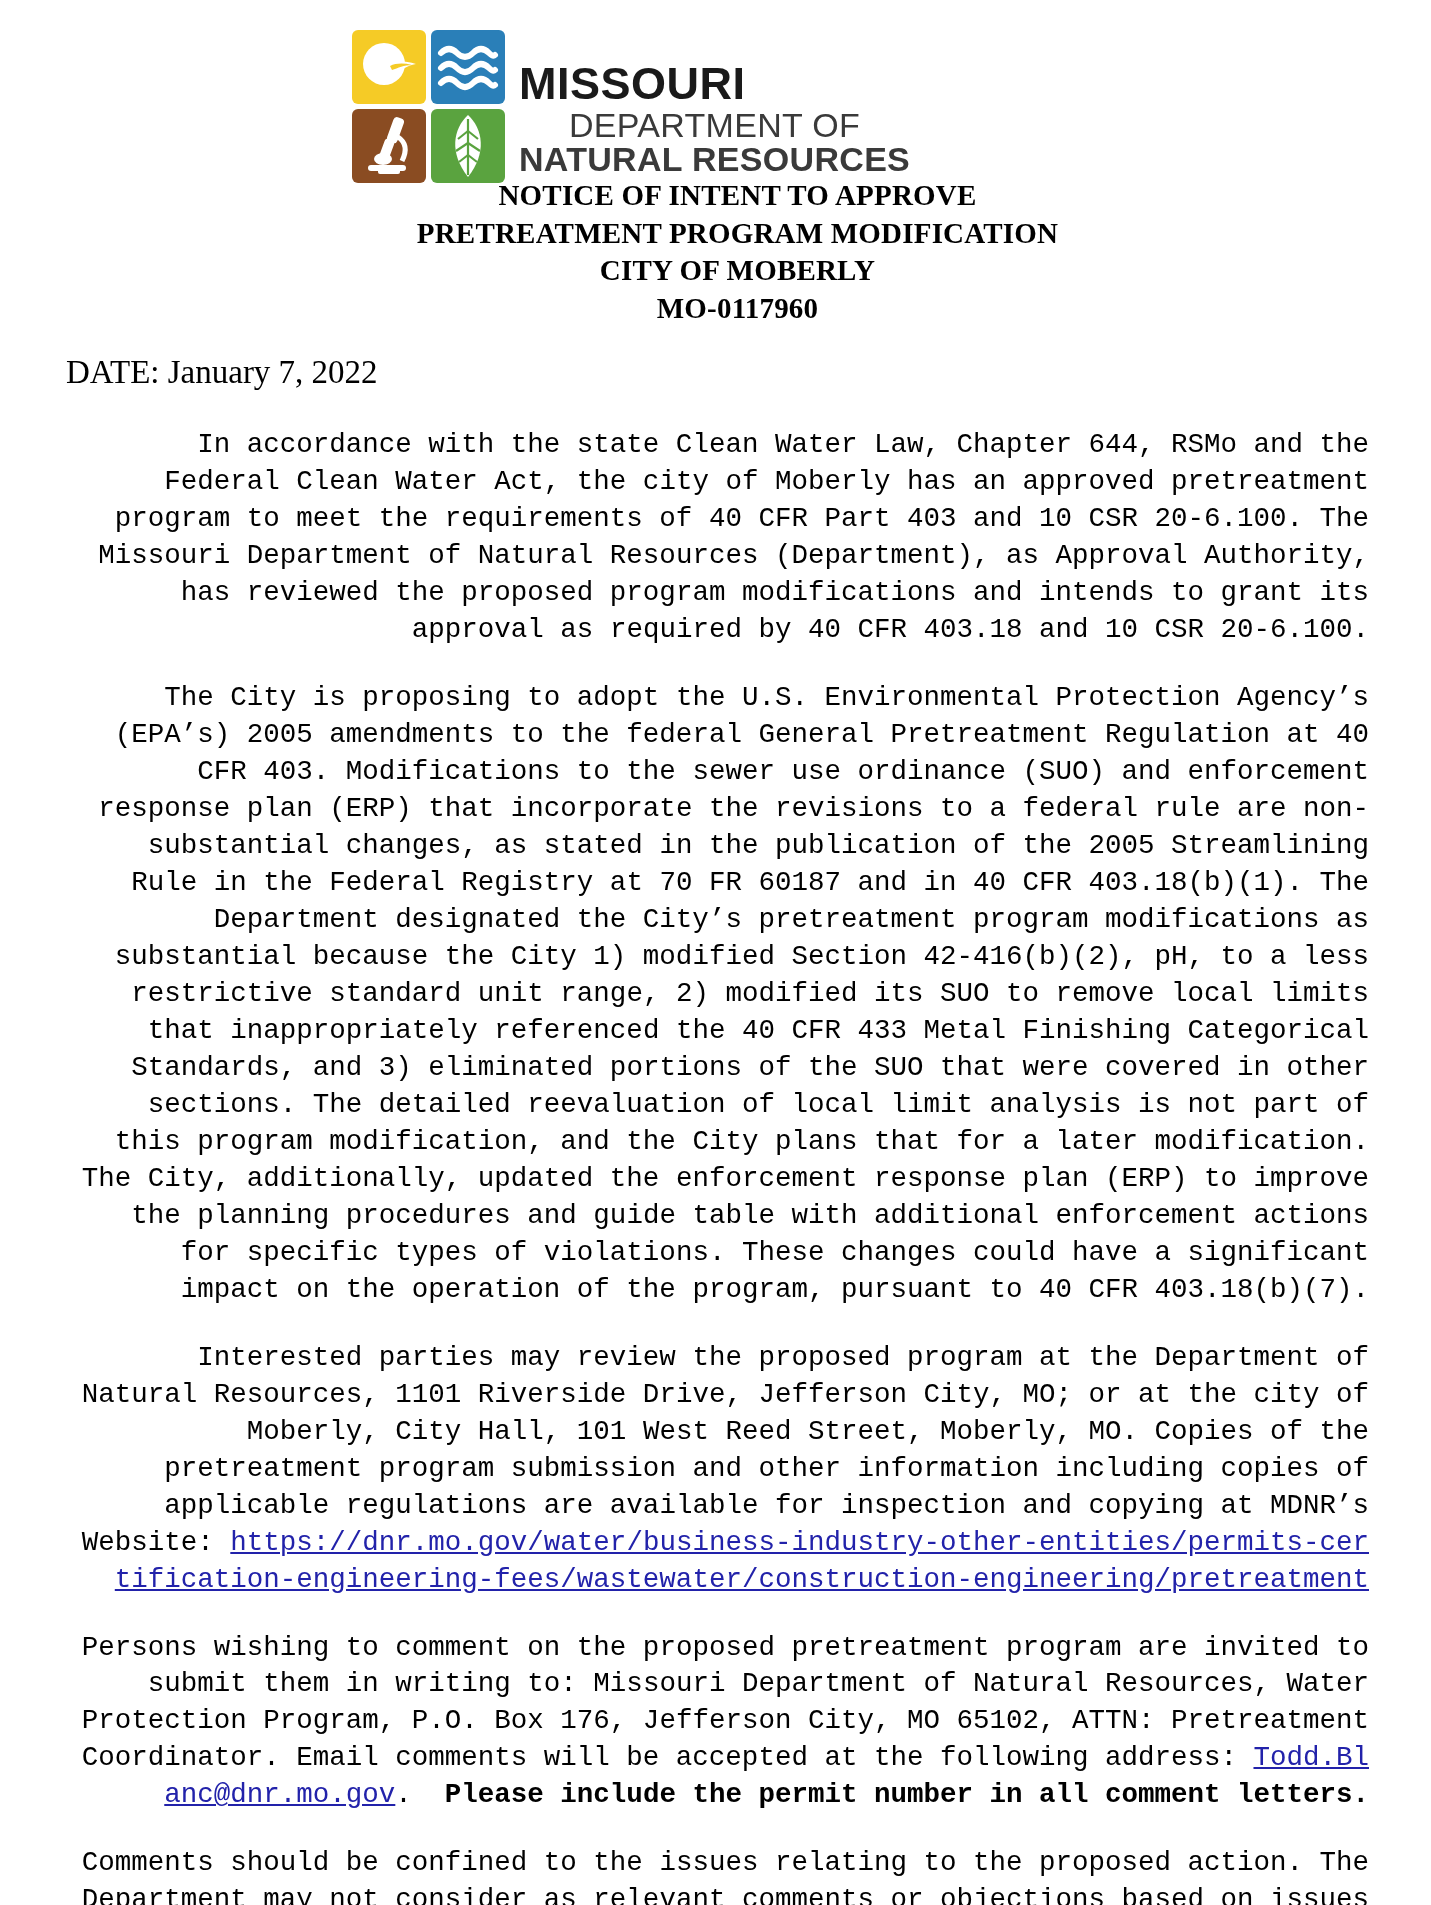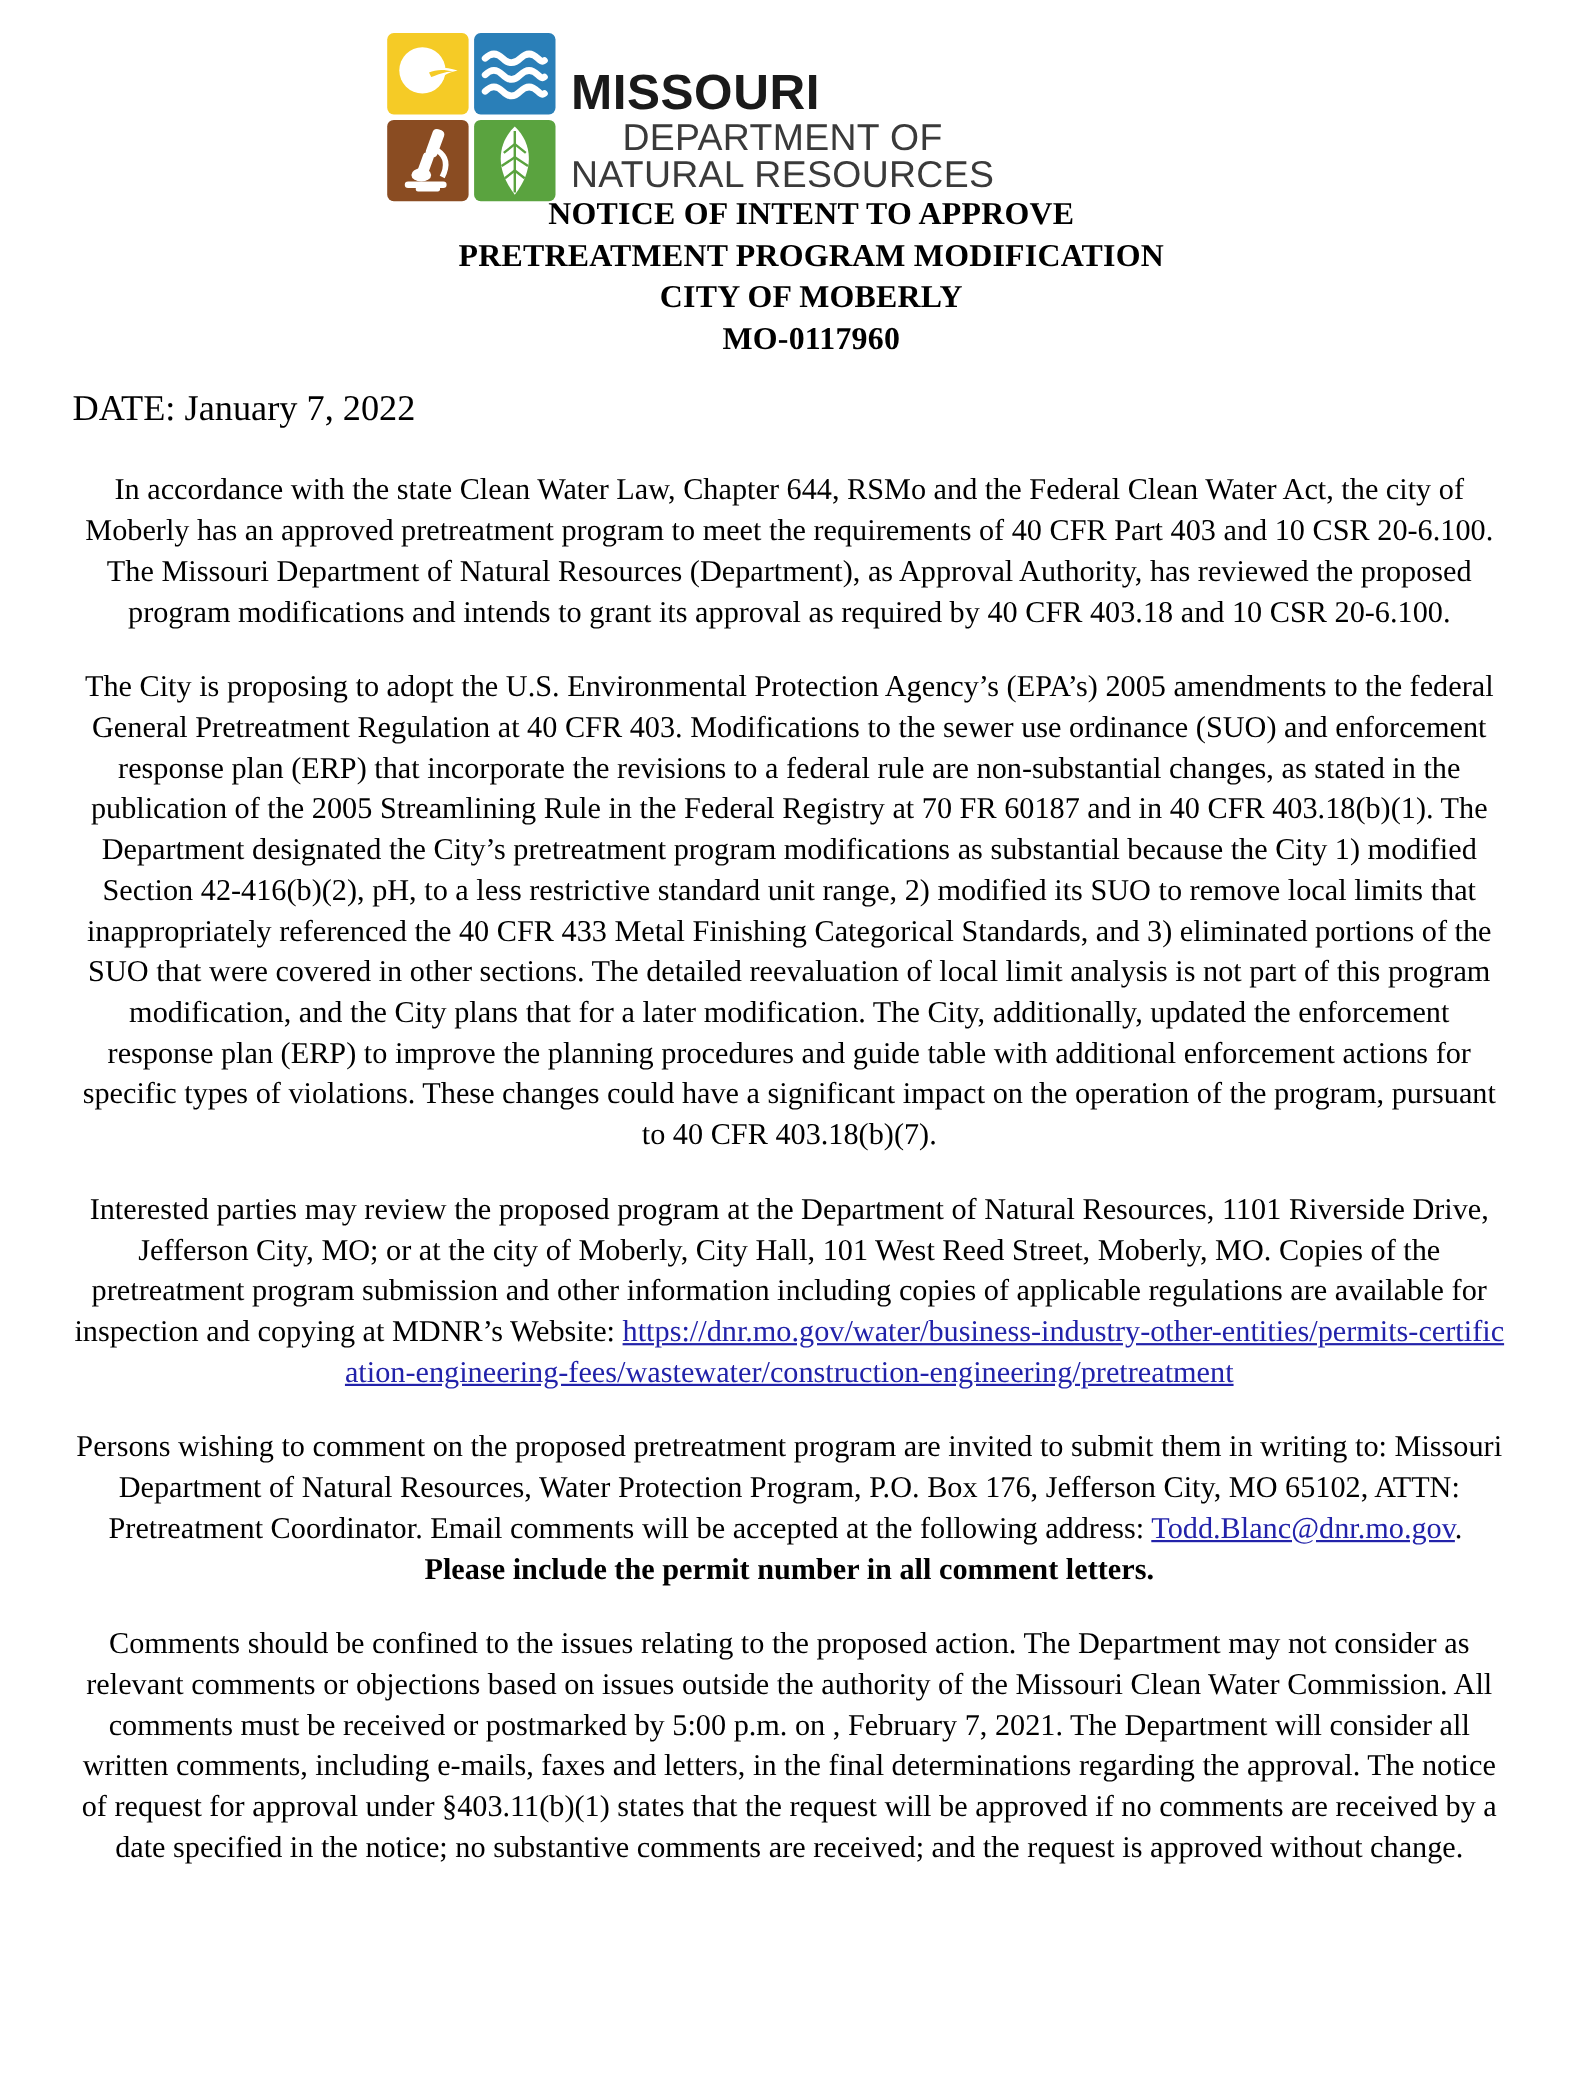--- a/index.html
+++ b/index.html
@@ -66,21 +66,21 @@
   }
   .logo-l2, .logo-l3 {
     font-family: "Liberation Sans", "DejaVu Sans", sans-serif;
     font-weight: 400;
     font-size: 34px;
     letter-spacing: 0.3px;
     color: #3a3a3a;
     display: block;
   }
   .logo-l2 { margin-top: 3px; text-align: center; }
-  .logo-l3 { margin-top: 2px; }
+  .logo-l3 { margin-top: 2px; font-weight: bold; }
 
   
   .title-block {
     text-align: center;
     margin-top: -6px;
     padding-left: 44px;
   }
   .title-line {
     font-weight: bold;
     font-size: 29px;
@@ -96,21 +96,22 @@
   }
   .date-line {
     font-size: 33px;
     line-height: 1.34;
     margin-bottom: 33px;
   }
   p.para {
     font-size: 27.5px;
     line-height: 1.345;
     margin: 0 0 31px 0;
-    text-align: center;
+    text-align: right;
+    font-family: Liberation Mono, monospace;
   }
   p.para:last-child { margin-bottom: 0; }
   .link {
     color: #2222aa;
     text-decoration: underline;
     word-break: break-all;
   }
   .bold { font-weight: bold; }
 </style>
 </head>

